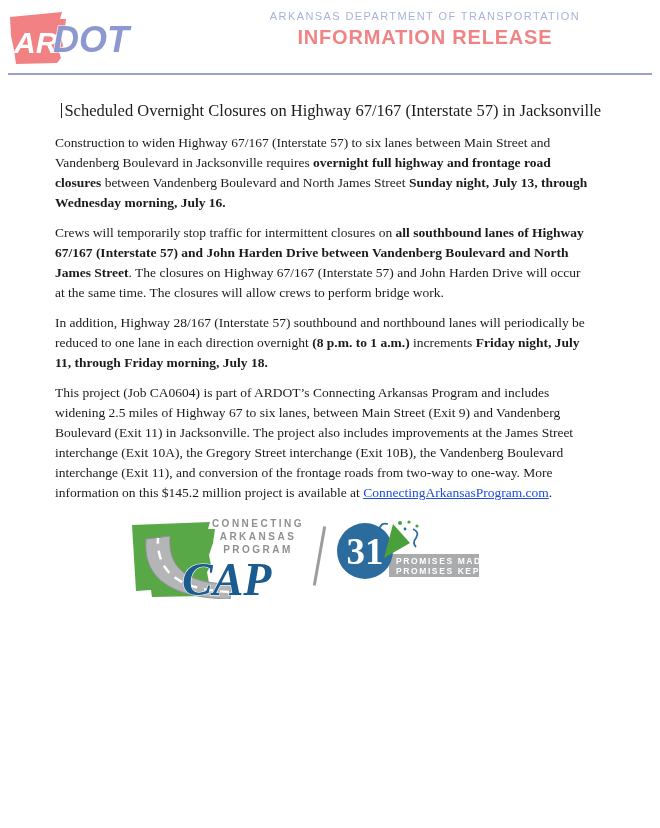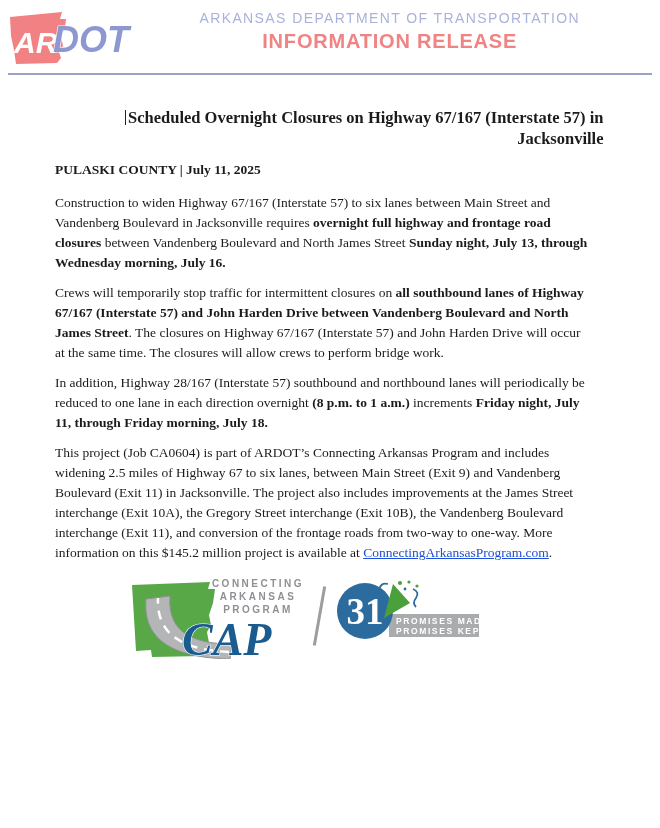--- a/index.html
+++ b/index.html
@@ -6,28 +6,28 @@
   html,body { background:#ffffff; }
   .page {
     position:relative; width:660px; height:828px; background:#ffffff;
     font-family:"Liberation Serif", serif; color:#1b1b1b; overflow:hidden;
   }
 
   
   .masthead { position:relative; height:75px; margin:0 8px; border-bottom:2px solid #9aa2c9; }
   .ardot-logo { position:absolute; left:0; top:8px; }
   .mast-right { position:absolute; right:72px; top:10px; text-align:center; font-family:"Liberation Sans", sans-serif; }
-  .dept-line { font-size:14px; letter-spacing:1.4px; color:#a9b2da; font-weight:400; white-space:nowrap; }
+  .dept-line { font-size:11px; letter-spacing:1.4px; color:#a9b2da; font-weight:400; white-space:nowrap; }
   .release-line { font-size:20px; font-weight:bold; letter-spacing:0.8px; color:#f08384; line-height:30px; white-space:nowrap; }
 
   
   .article { margin:0 53px 0 55px; }
   .doc-title {
-    font-size:16.5px; font-weight:bold; text-align:right; line-height:21px;
-    max-width:545px; margin:32px auto 12px auto;
+    font-size:16.5px; font-weight:normal; text-align:center; line-height:21px;
+    max-width:545px; margin:25px auto 12px auto;
   }
   .caret { display:inline-block; width:1.5px; height:15px; background:#222; margin-right:2px; vertical-align:-2px; }
   .dateline { font-size:13.5px; font-weight:bold; margin:0 0 14px 0; line-height:18px; }
   .body-copy p { font-size:13.5px; line-height:20px; margin:0 16px 10px 0; }
   .body-copy .b { font-weight:bold; }
   .body-copy a.link { color:#1d4ed8; text-decoration:underline; cursor:pointer; }
 
   
   .footer-row {
     position:relative; left:-26px; margin-top:1px;
@@ -50,21 +50,20 @@
     </svg>
     <div class="mast-right">
       <div class="dept-line">ARKANSAS DEPARTMENT OF TRANSPORTATION</div>
       <div class="release-line">INFORMATION RELEASE</div>
     </div>
   </div>
 
   <div class="article">
     <h1 class="doc-title"><span class="caret"></span><span>Scheduled Overnight Closures on Highway 67/167 (Interstate 57) in Jacksonville</span></h1>
 
-    <div class="dateline">PULASKI COUNTY | July 11, 2025</div>
 
     <div class="body-copy">
         <p><span>Construction to widen Highway 67/167 (Interstate 57) to six lanes between Main Street and Vandenberg Boulevard in Jacksonville requires </span><span class="b">overnight full highway and frontage road closures</span><span> between Vandenberg Boulevard and North James Street </span><span class="b">Sunday night, July 13, through Wednesday morning, July 16.</span></p>
         <p><span>Crews will temporarily stop traffic for intermittent closures on </span><span class="b">all southbound lanes of Highway 67/167 (Interstate 57) and John Harden Drive between Vandenberg Boulevard and North James Street</span><span>. The closures on Highway 67/167 (Interstate 57) and John Harden Drive will occur at the same time. The closures will allow crews to perform bridge work.</span></p>
         <p><span>In addition, Highway 28/167 (Interstate 57) southbound and northbound lanes will periodically be reduced to one lane in each direction overnight </span><span class="b">(8 p.m. to 1 a.m.)</span><span> increments </span><span class="b">Friday night, July 11, through Friday morning, July 18.</span></p>
         <p><span>This project (Job CA0604) is part of ARDOT’s Connecting Arkansas Program and includes widening 2.5 miles of Highway 67 to six lanes, between Main Street (Exit 9) and Vandenberg Boulevard (Exit 11) in Jacksonville. The project also includes improvements at the James Street interchange (Exit 10A), the Gregory Street interchange (Exit 10B), the Vandenberg Boulevard interchange (Exit 11), and conversion of the frontage roads from two-way to one-way. More information on this $145.2 million project is available at </span><a class="link" href="#">ConnectingArkansasProgram.com</a><span>.</span></p>
       </div>
   </div>
 
   <div class="footer-row">

